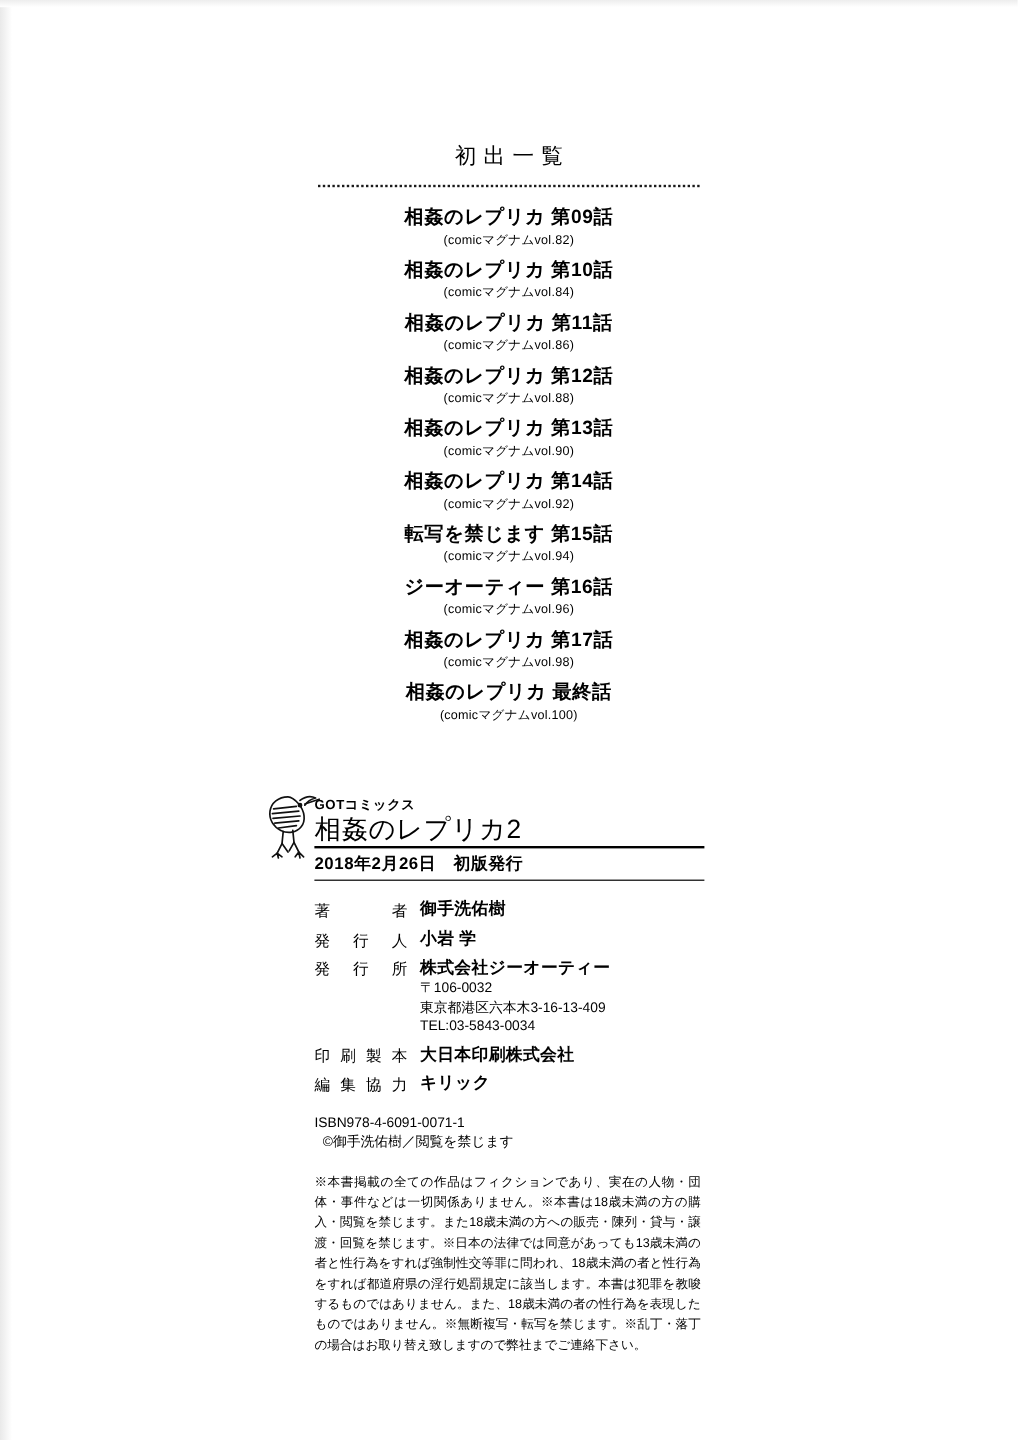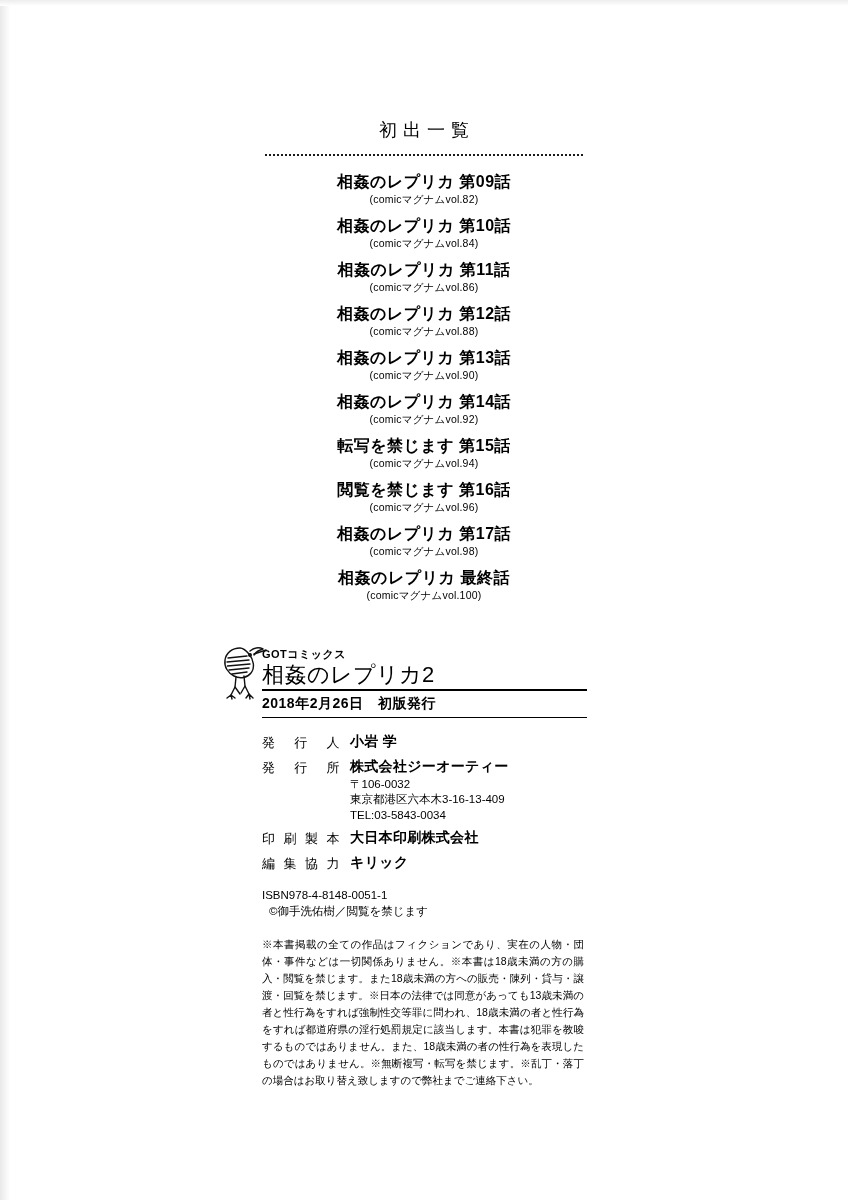--- a/index.html
+++ b/index.html
@@ -51,21 +51,21 @@
     font-size: 10.5px;
     letter-spacing: 0.2px;
     display: block;
     margin-top: 1px;
   }
 
   
   .colophon {
     position: absolute;
     left: 262px;
-    top: 647px;
+    top: 663px;
     width: 325px;
   }
   .bird-logo {
     position: absolute;
     left: -48px;
     top: -5px;
     width: 60px;
     height: 62px;
   }
   .imprint-label {
@@ -191,21 +191,21 @@
       </div>
       <div class="credit-entry">
         <span class="chapter">相姦のレプリカ 第14話</span>
         <span class="source">(comicマグナムvol.92)</span>
       </div>
       <div class="credit-entry">
         <span class="chapter">転写を禁じます 第15話</span>
         <span class="source">(comicマグナムvol.94)</span>
       </div>
       <div class="credit-entry">
-        <span class="chapter">閲覧を禁じます 第16話</span>
+        <span class="chapter">ジーオーティー 第16話</span>
         <span class="source">(comicマグナムvol.96)</span>
       </div>
       <div class="credit-entry">
         <span class="chapter">相姦のレプリカ 第17話</span>
         <span class="source">(comicマグナムvol.98)</span>
       </div>
       <div class="credit-entry">
         <span class="chapter">相姦のレプリカ 最終話</span>
         <span class="source">(comicマグナムvol.100)</span>
       </div>
@@ -238,20 +238,26 @@
 
   <div class="imprint-label">GOTコミックス</div>
   <div class="book-title">相姦のレプリカ2</div>
   <div class="rule-thick"></div>
   <div class="pubdate">2018年2月26日　初版発行</div>
   <div class="rule-thin"></div>
 
   <table class="meta-table">
     <tbody id="meta-body">
         <tr>
+          <td class="meta-label">著　者</td>
+          <td>
+            <div class="meta-value">御手洗佑樹</div>
+          </td>
+        </tr>
+        <tr>
           <td class="meta-label">発 行 人</td>
           <td>
             <div class="meta-value">小岩 学</div>
           </td>
         </tr>
         <tr>
           <td class="meta-label">発 行 所</td>
           <td>
             <div class="meta-value">株式会社ジーオーティー</div>
             <div class="meta-sub" style="white-space: pre-line;">〒106-0032
@@ -268,18 +274,18 @@
         <tr>
           <td class="meta-label">編集協力</td>
           <td>
             <div class="meta-value">キリック</div>
           </td>
         </tr>
       </tbody>
   </table>
 
   <div class="isbn-block">
-    <div>ISBN978-4-8148-0051-1</div>
+    <div>ISBN978-4-6091-0071-1</div>
     <div class="copyright">©御手洗佑樹／閲覧を禁じます</div>
   </div>
 
   <div class="legal">※本書掲載の全ての作品はフィクションであり、実在の人物・団体・事件などは一切関係ありません。※本書は18歳未満の方の購入・閲覧を禁じます。また18歳未満の方への販売・陳列・貸与・譲渡・回覧を禁じます。※日本の法律では同意があっても13歳未満の者と性行為をすれば強制性交等罪に問われ、18歳未満の者と性行為をすれば都道府県の淫行処罰規定に該当します。本書は犯罪を教唆するものではありません。また、18歳未満の者の性行為を表現したものではありません。※無断複写・転写を禁じます。※乱丁・落丁の場合はお取り替え致しますので弊社までご連絡下さい。</div>
 </section>
 
 </body></html>

